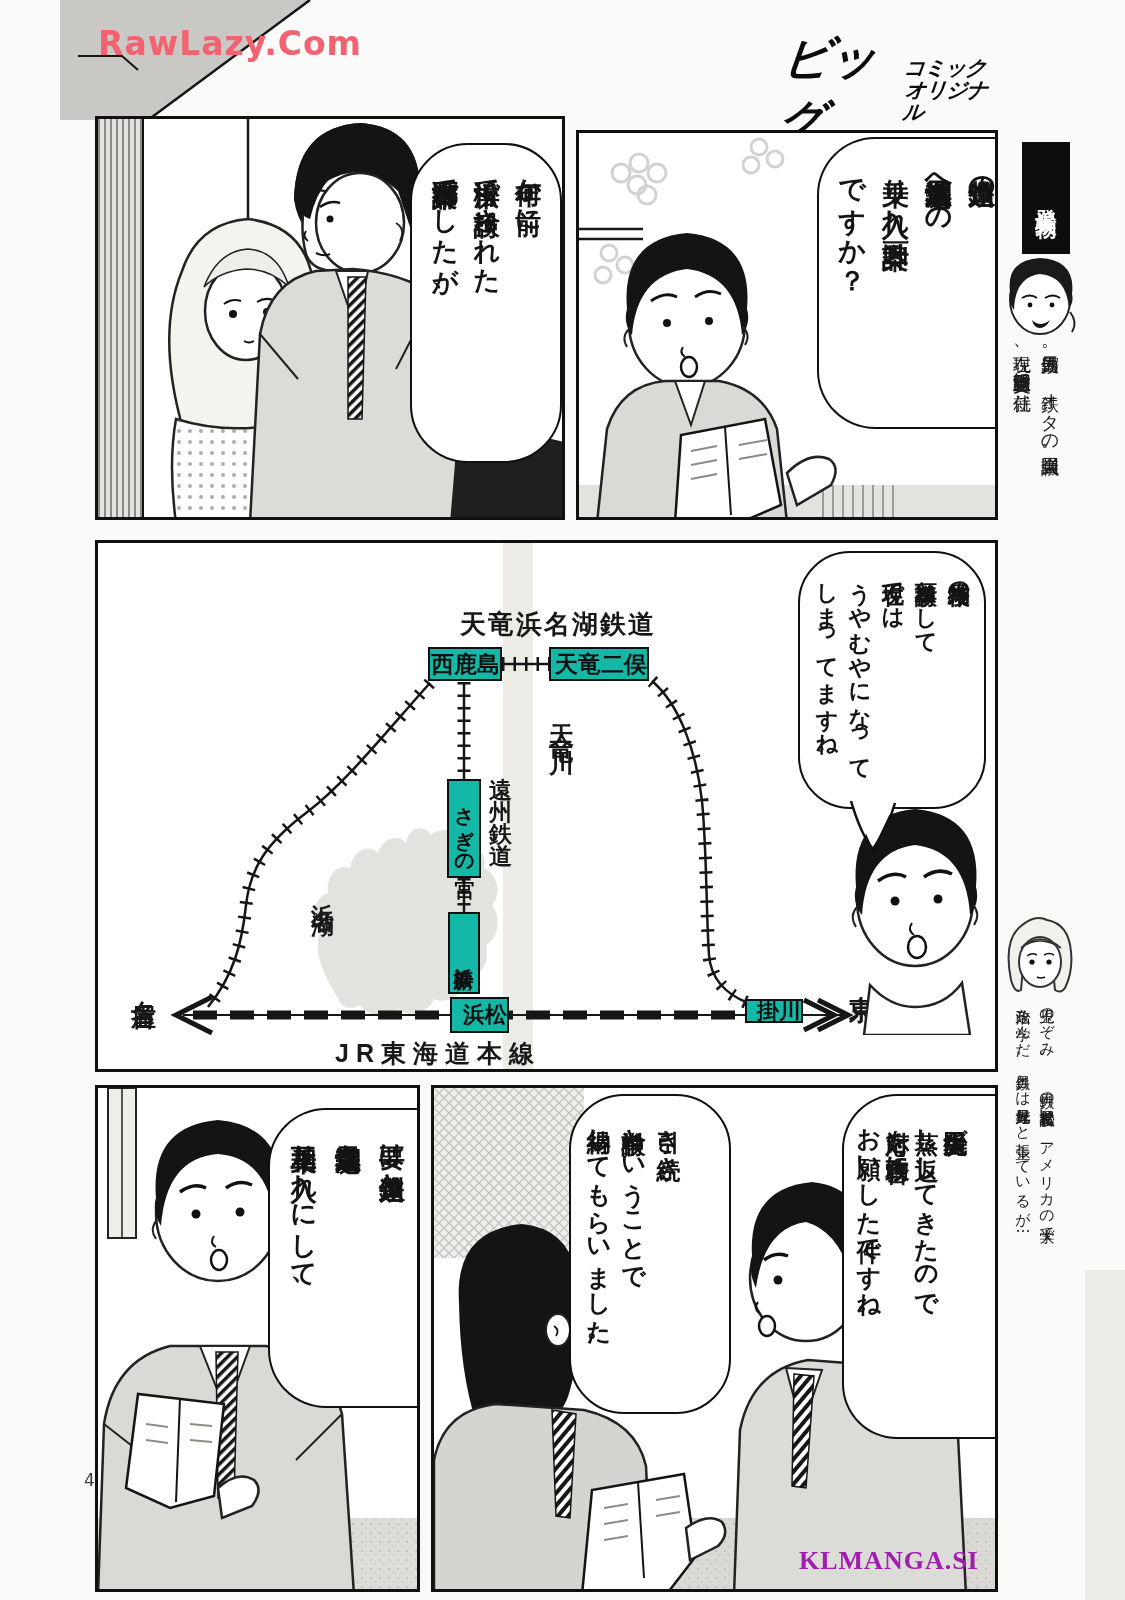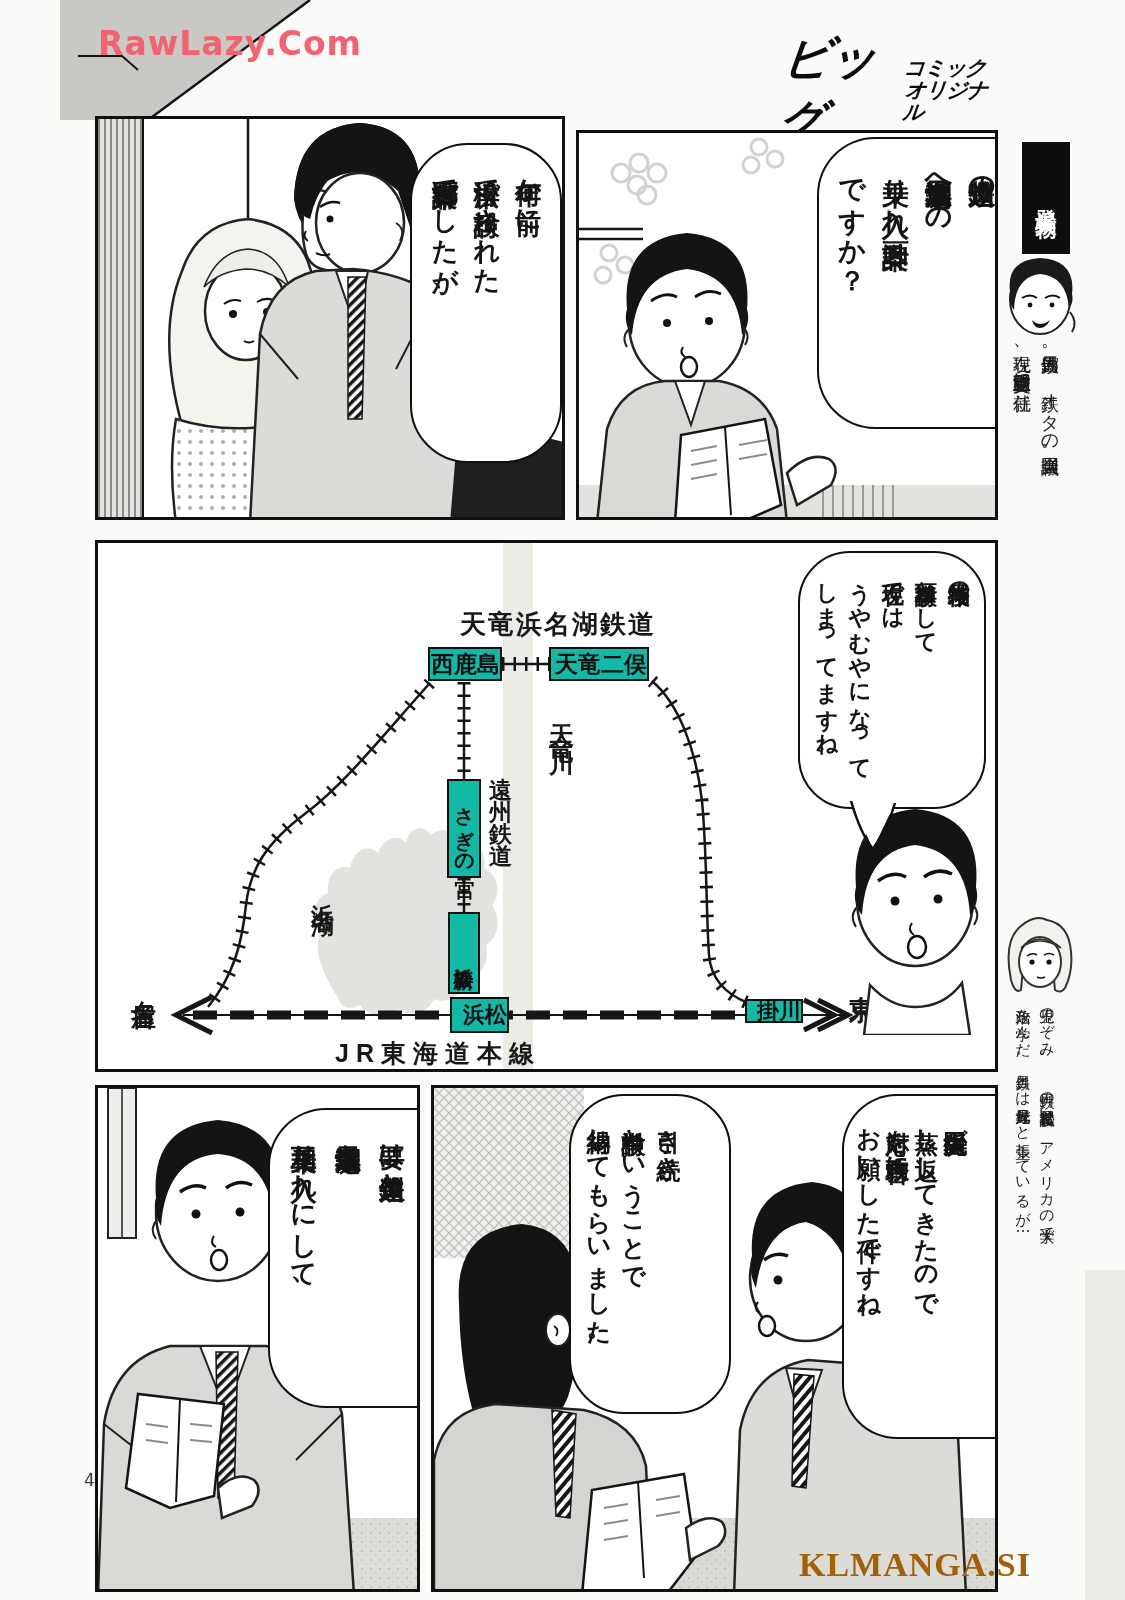--- a/index.html
+++ b/index.html
@@ -9,22 +9,22 @@
   .panel{position:absolute;background:#fff;border:3px solid #101010;box-sizing:border-box;overflow:hidden;}
   .vt{writing-mode:vertical-rl;text-orientation:upright;}
   .bubble{position:absolute;background:#fff;border:2.5px solid #101010;box-sizing:border-box;}
   .btxt{writing-mode:vertical-rl;text-orientation:upright;font-weight:600;color:#141414;
         padding:16px 12px;height:100%;box-sizing:border-box;}
   .btxt div{white-space:nowrap;}
   .stbox{position:absolute;background:#14b8a6;border:2.5px solid #101010;box-sizing:border-box;
          display:flex;align-items:center;justify-content:flex-end;font-weight:700;color:#101010;}
   .maplab{position:absolute;font-family:Liberation Sans, sans-serif;font-weight:600;color:#181818;}
   .wm-top{position:absolute;left:98px;top:24px;font-size:33px;font-weight:800;color:#f26270;letter-spacing:1px;}
-  .wm-bot{position:absolute;left:799px;top:1546px;font-size:34px;font-weight:700;
-          font-family:"Liberation Serif","DejaVu Serif",serif;color:#a16207;letter-spacing:1px;}
+  .wm-bot{position:absolute;left:799px;top:1546px;font-size:26px;font-weight:700;
+          font-family:"Liberation Serif","DejaVu Serif",serif;color:#a21caf;letter-spacing:1px;}
   .pagenum{position:absolute;left:84px;top:1470px;font-size:17px;color:#3a3a3a;}
   .logo{position:absolute;left:780px;top:52px;width:215px;height:76px;display:flex;align-items:center;
         font-style:italic;font-weight:900;color:#0c0c0c;}
   .logo .main{font-size:47px;letter-spacing:-2px;transform:skewX(-6deg);}
   .logo .side{display:flex;flex-direction:column;margin-left:2px;line-height:1.05;}
   .logo .side span{font-size:21px;transform:skewX(-6deg);letter-spacing:-1px;}
   .sb-head{position:absolute;left:1022px;top:142px;width:48px;height:112px;background:#0d0d0d;color:#fff;
            display:flex;align-items:center;justify-content:center;}
   .sb-head .vt{font-size:21px;font-weight:700;letter-spacing:3px;}
   .sb-txt{position:absolute;color:#1c1c1c;}

